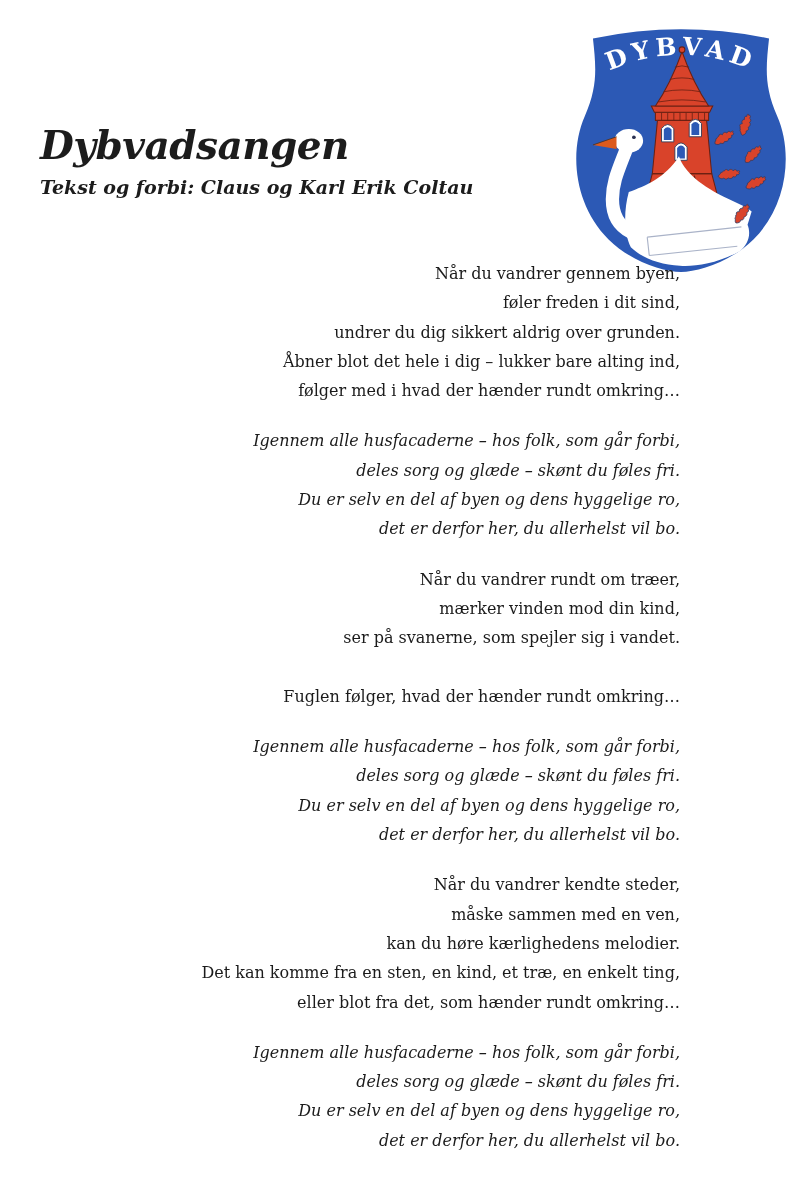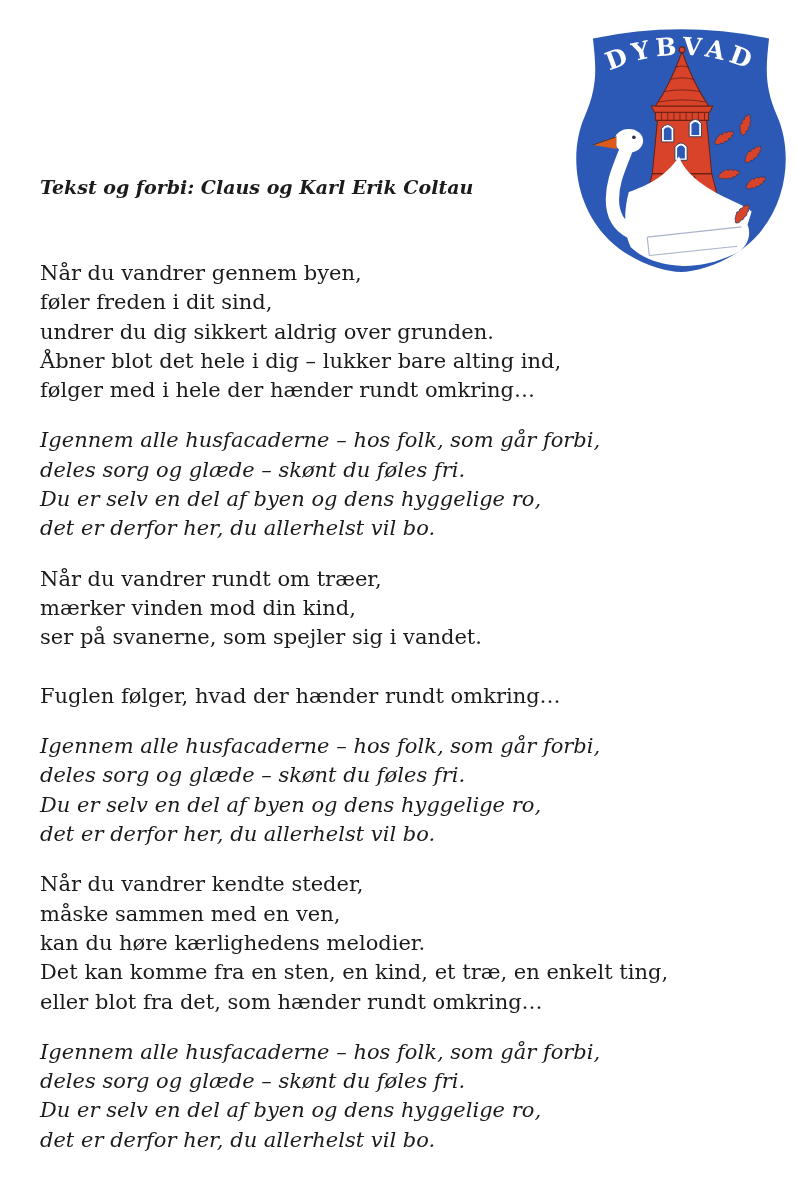--- a/index.html
+++ b/index.html
@@ -34,38 +34,40 @@
     font-weight: bold;
     font-style: italic;
     color: #1c1c1c;
     white-space: nowrap;
   }
   .lyrics {
     position: absolute;
     left: 40px;
     top: 259px;
     width: 640px;
-    font-size: 21px;
+    font-size: 16px;
     line-height: 29.3px;
+    text-align: right;
   }
   .stanza { margin: 0 0 21px 0; white-space: nowrap; }
   .stanza.chorus { font-style: italic; }
   .emblem {
     position: absolute;
     left: 575px;
     top: 18px;
     width: 212px;
     height: 258px;
   }
 </style>
 </head>
 <body>
 
 <div class="page">
 
+  <h1 class="title">Dybvadsangen</h1>
   <p class="subtitle">Tekst og forbi: Claus og Karl Erik Coltau</p>
 
   <svg class="emblem" viewBox="0 0 206 252" xmlns="http://www.w3.org/2000/svg">
     <defs>
       <path id="dybvad-arc" d="M 20 58 Q 103 14 186 58" fill="none"></path>
       <path id="oakleaf" d="M -12 0 C -11 -2.5 -9 -1.5 -8.5 -3.5 C -7 -2.5 -6 -4.8 -4.5 -4 C -3.5 -5.8 -1.5 -4.8 -1 -3 C 1 -4.8 3 -3.8 3.5 -2 C 5.5 -3.2 7.5 -2 7 -0.5 C 9.5 -1 10.5 0.2 8.5 1 C 9.5 2.6 7.5 3.6 6 2.5 C 5.5 4.6 3 4.8 2 3.5 C 1 5.6 -2 4.8 -3 3.5 C -4.5 5 -6.5 4.2 -7 2.5 C -9 3.6 -11 2 -12 0 Z"></path>
       <g id="tower-window">
         <path d="M 0 18 L 0 5 Q 6 -3 12 5 L 12 18 Z" fill="#ffffff" stroke="#333a55" stroke-width="0.9"></path>
         <path d="M 2.2 16.2 L 2.2 6 Q 6 1.2 9.8 6 L 9.8 16.2 Z" fill="#2c59b5"></path>
       </g>
@@ -112,21 +114,21 @@
     </g>
   </svg>
 
   <div class="lyrics">
 
     <p class="stanza verse">
       <span>Når du vandrer gennem byen,</span><br>
       <span>føler freden i dit sind,</span><br>
       <span>undrer du dig sikkert aldrig over grunden.</span><br>
       <span>Åbner blot det hele i dig – lukker bare alting ind,</span><br>
-      <span>følger med i hele der hænder rundt omkring…</span>
+      <span>følger med i hvad der hænder rundt omkring…</span>
     </p>
 
     <p class="stanza chorus">
       <span>Igennem alle husfacaderne – hos folk, som går forbi,</span><br>
       <span>deles sorg og glæde – skønt du føles fri.</span><br>
       <span>Du er selv en del af byen og dens hyggelige ro,</span><br>
       <span>det er derfor her, du allerhelst vil bo.</span>
     </p>
 
     <p class="stanza verse">

